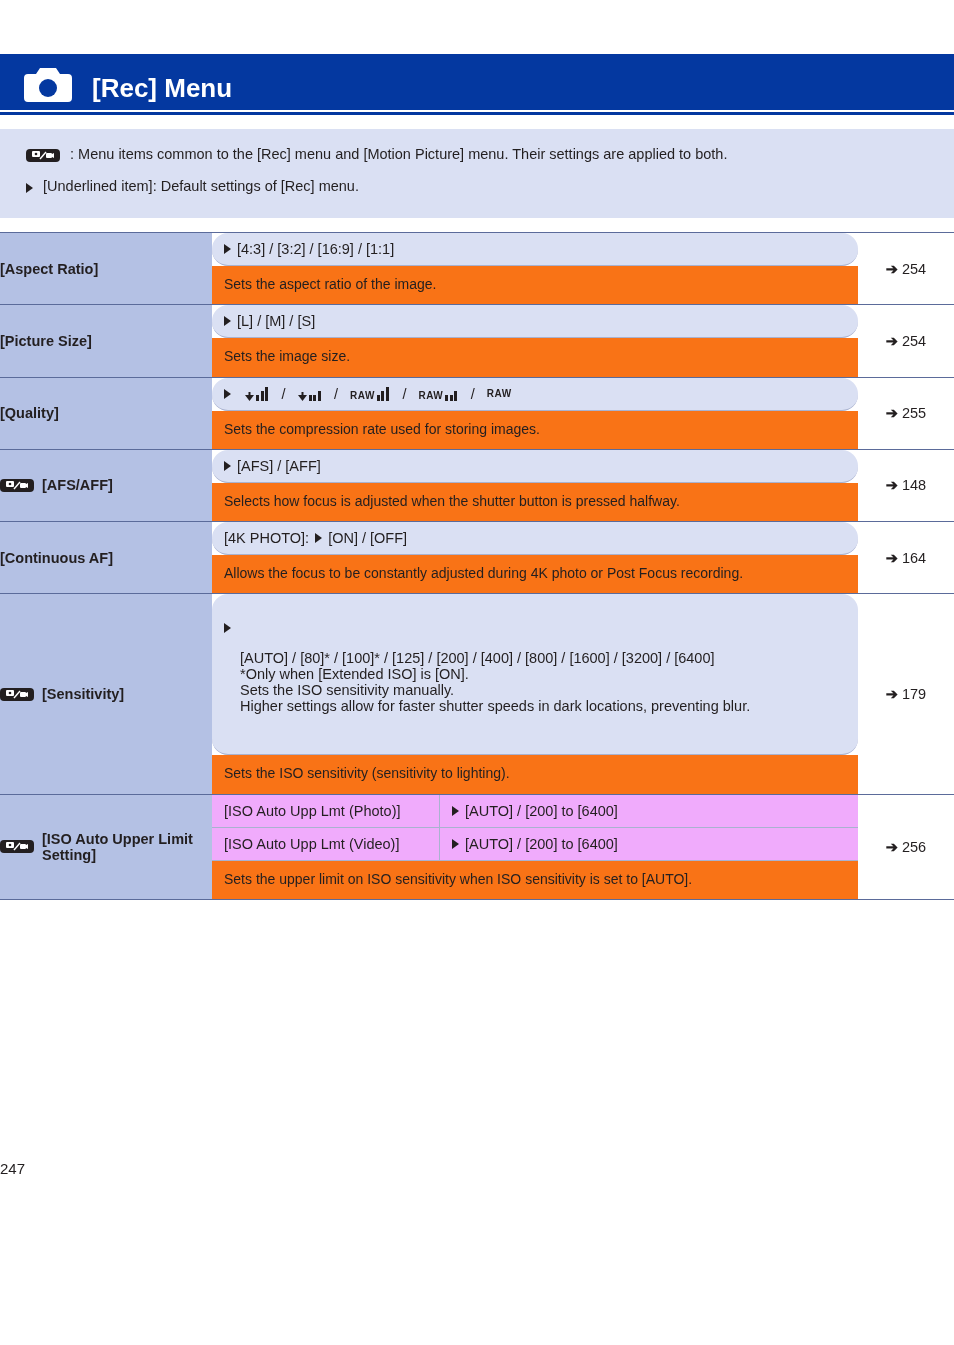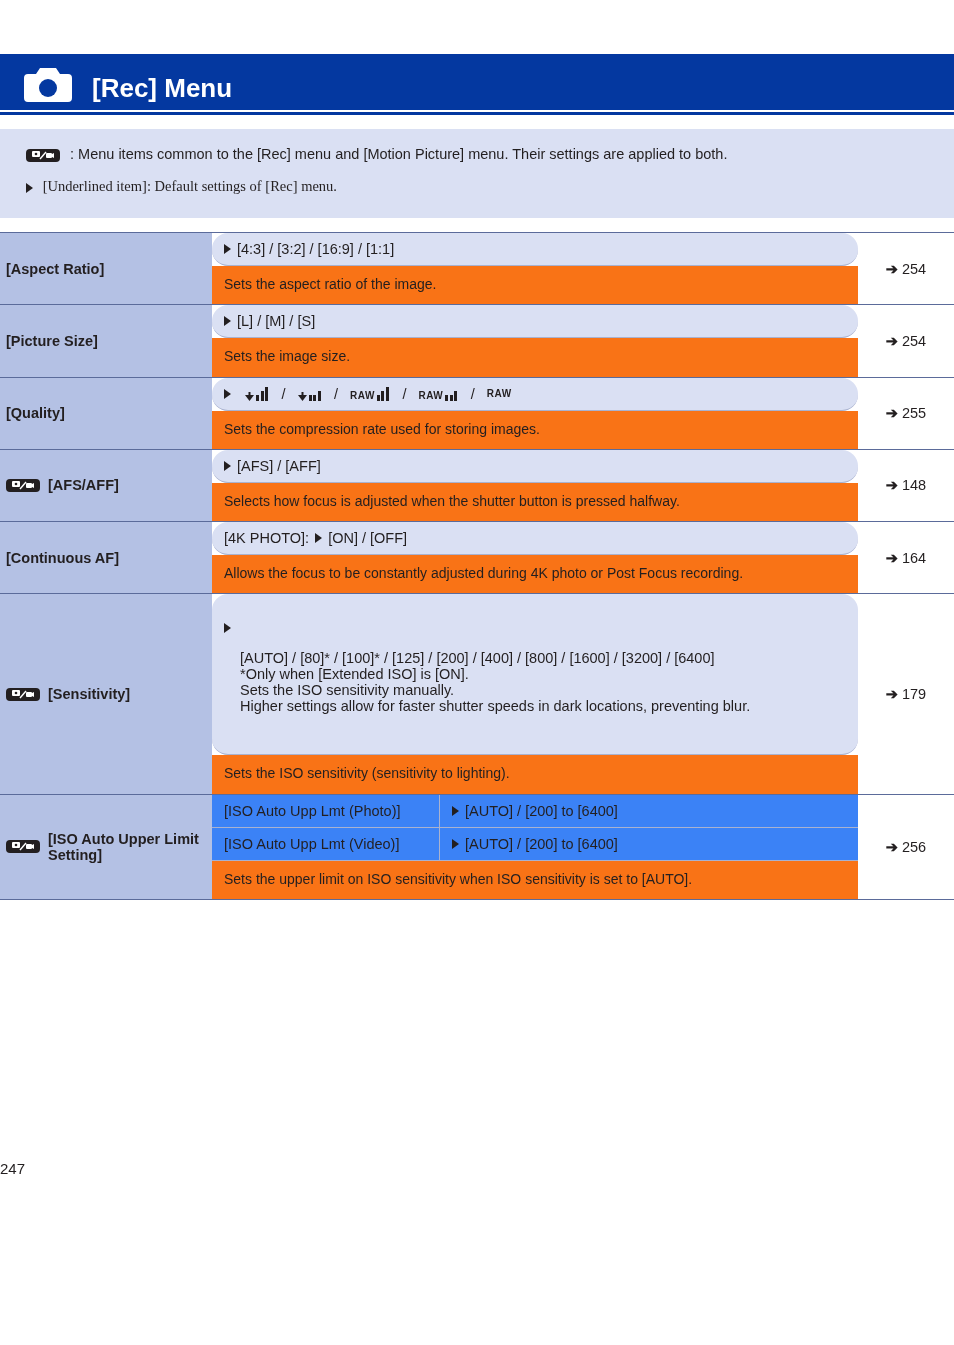--- a/index.html
+++ b/index.html
@@ -69,21 +69,21 @@
   }
   .row {
     display: flex;
     border-top: 1.5px solid #5b6b9a;
   }
   .row:last-child { border-bottom: 1.5px solid #5b6b9a; }
   .col-name {
     width: 212px;
     flex-shrink: 0;
     background: #b4c1e4;
-    padding: 12px 6px;
+    padding: 12px 0;
     font-size: 14.5px;
     font-weight: bold;
     display: flex;
     align-items: center;
   }
   .col-name .badge { margin-right: 8px; }
   .col-body {
     flex: 1 1 auto;
     display: flex;
     flex-direction: column;
@@ -108,21 +108,21 @@
     border-bottom: 1px solid #a9b2cf;
     display: flex;
     align-items: center;
     flex-wrap: wrap;
     border-radius: 16px;
   }
   .opt .tri { flex-shrink: 0; }
   .opt-multi { display: block; }
   .opt-row2 { display: flex; }
   .opt-row2 > div {
-    background: #3b82f6;
+    background: #f0abfc;
     padding: 8px 12px;
     font-size: 14.5px;
     border-bottom: 1px solid #a9b2cf;
     display: flex;
     align-items: center;
   }
   .opt-row2 > div:first-child {
     width: 228px;
     border-right: 1px solid #a9b2cf;
   }
@@ -182,21 +182,21 @@
         <svg viewBox="0 0 22 11">
             <rect x="0" y="1" width="8" height="6" rx="1"></rect>
             <circle cx="4" cy="4" r="1.3" fill="#231f20"></circle>
             <path d="M8 9 L14 2" stroke="#fff" stroke-width="1.4"></path>
             <rect x="14" y="3" width="6" height="5" rx="1"></rect>
             <polygon points="20,4 22,3 22,8 20,7"></polygon>
           </svg>
       </span>
       <span>: Menu items common to the [Rec] menu and [Motion Picture] menu. Their settings are applied to both.</span>
     </div>
-    <div class="bullet-line" style="margin-top:10px;font-family:Liberation Serif, serif;">
+    <div class="bullet-line" style="margin-top:10px;">
       <span class="tri"></span>
       <span>[Underlined item]: Default settings of [Rec] menu.</span>
     </div>
   </div>
 
   <div class="table">
 
     <div class="row">
       <div class="col-name">
           <span>[Aspect Ratio]</span>

